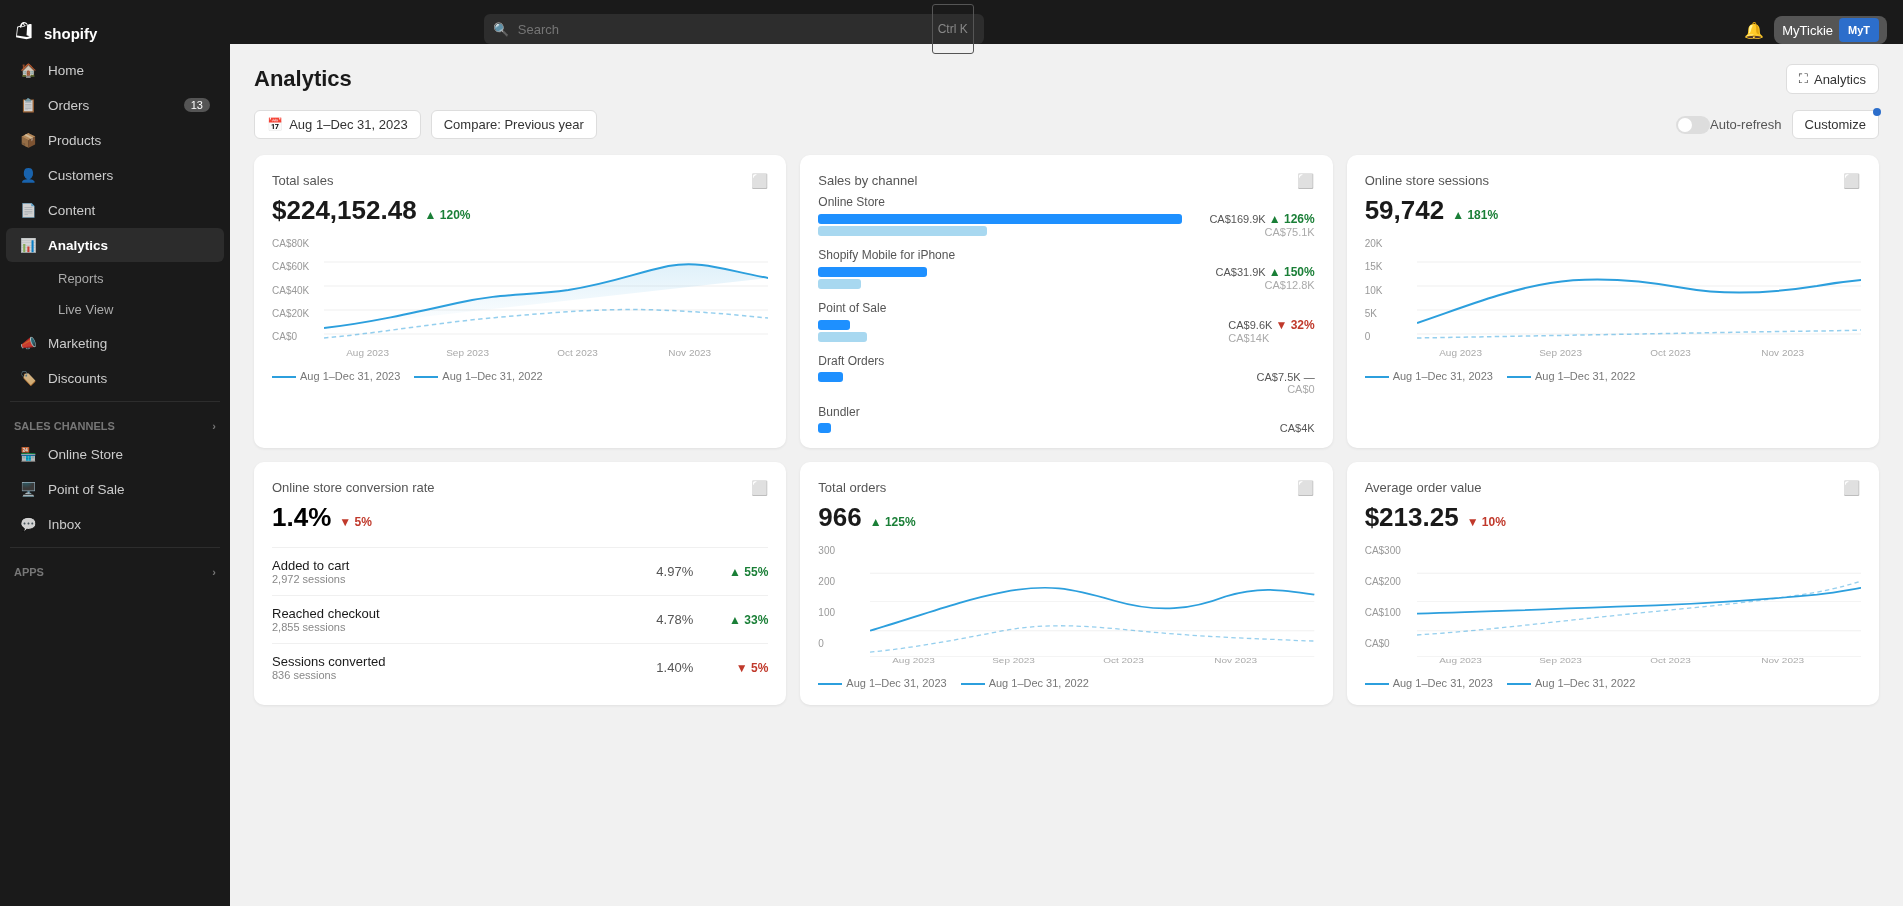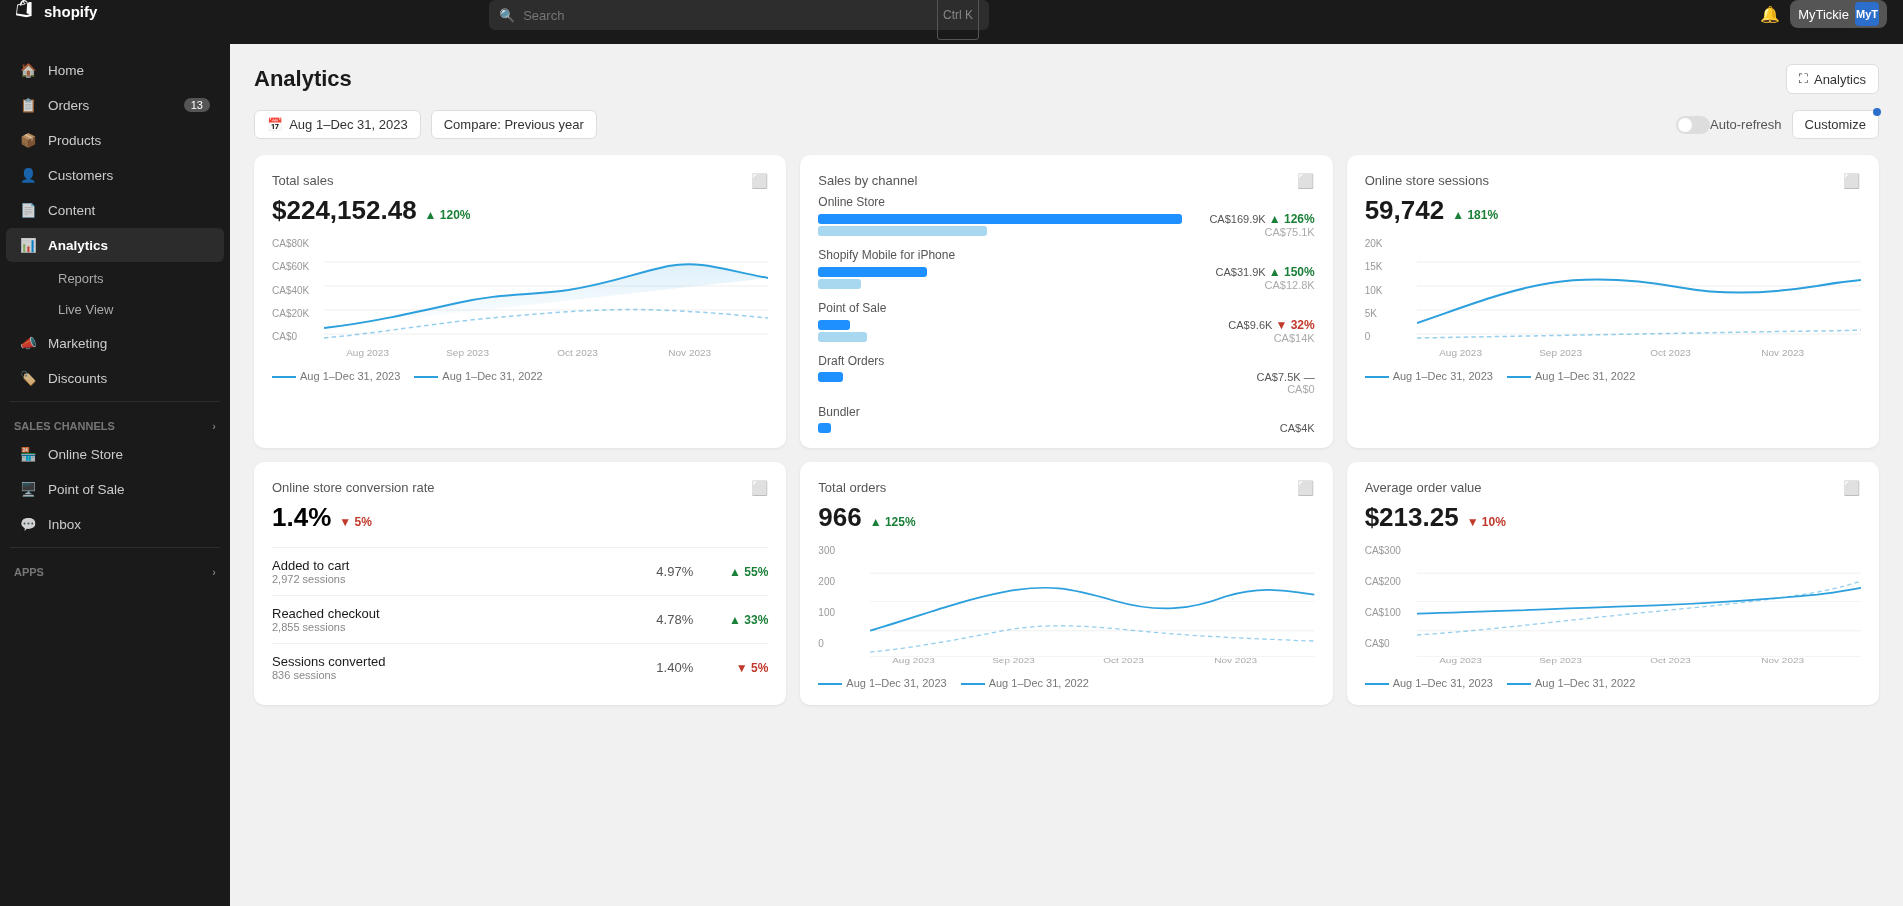--- a/index.html
+++ b/index.html
@@ -1,28 +1,28 @@
 <!DOCTYPE html>
 <html><head>
   <meta charset="utf-8">
   <style>
     * { box-sizing: border-box; margin: 0; padding: 0; }
     body { font-family: -apple-system, BlinkMacSystemFont, 'Segoe UI', sans-serif; background: #f1f1f1; display: flex; flex-direction: column; height: 100vh; overflow: hidden; }
 
     
-    .topbar { background: #1a1a1a; height: 44px; display: flex; align-items: flex-start; padding: 0 16px; gap: 12px; flex-shrink: 0; }
+    .topbar { background: #1a1a1a; height: 44px; display: flex; align-items: flex-end; padding: 0 16px; gap: 12px; flex-shrink: 0; }
     .shopify-logo { display: flex; align-items: center; gap: 6px; color: #fff; font-weight: 700; font-size: 15px; }
     .shopify-logo svg { width: 22px; height: 22px; fill: #fff; }
     .search-bar { flex: 1; max-width: 500px; margin: 0 auto; background: #2d2d2d; border-radius: 6px; display: flex; align-items: center; padding: 0 10px; gap: 8px; height: 30px; }
     .search-bar input { background: transparent; border: none; outline: none; color: #ccc; font-size: 13px; flex: 1; }
     .search-shortcut { color: #888; font-size: 12px; border: 1px solid #555; border-radius: 3px; padding: 17px 5px; }
     .topbar-right { display: flex; align-items: center; gap: 10px; margin-left: auto; }
     .notif-btn { color: #ccc; font-size: 16px; cursor: pointer; }
     .store-badge { background: #555; color: #fff; border-radius: 8px; padding: 2px 8px; font-size: 13px; cursor: pointer; display: flex; align-items: center; gap: 6px; }
-    .avatar { background: #2c6ecb; color: #fff; border-radius: 4px; width: 24px; height: 24px; display: flex; align-items: center; justify-content: center; font-size: 11px; font-weight: 700; }
+    .avatar { background: #2c6ecb; color: #fff; border-radius: 4px; width: 40px; height: 24px; display: flex; align-items: center; justify-content: center; font-size: 11px; font-weight: 700; }
 
     
     .app-body { display: flex; flex: 1; overflow: hidden; }
 
     
     .sidebar { width: 230px; background: #1a1a1a; flex-shrink: 0; overflow-y: auto; padding: 8px 0; }
     .sidebar-item { display: flex; align-items: center; gap: 10px; padding: 8px 14px; color: #ccc; font-size: 13.5px; cursor: pointer; border-radius: 6px; margin: 1px 6px; }
     .sidebar-item.active { background: #2c2c2c; color: #fff; font-weight: 600; }
     .sidebar-item .icon { width: 18px; height: 18px; display: flex; align-items: center; justify-content: center; opacity: 0.8; }
     .sidebar-item .badge { margin-left: auto; background: #555; color: #fff; border-radius: 10px; padding: 1px 7px; font-size: 11px; }
@@ -293,21 +293,21 @@
             </div>
           </div>
 
           <div class="channel-item">
             <div class="channel-name">Point of Sale</div>
             <div class="channel-bar-row">
               <div style="flex:1;">
                 <div style="height:10px;background:#1e90ff;border-radius:3px;width:8%;margin-bottom:2px;"></div>
                 <div style="height:10px;background:#a8d8f0;border-radius:3px;width:12%;"></div>
               </div>
-              <div style="font-size:11px;color:#555;min-width:80px;text-align:right;">
+              <div style="font-size:11px;color:#555;min-width:80px;">
                 <div>CA$9.6K <span class="badge-down">▼ 32%</span></div>
                 <div style="color:#aaa;">CA$14K</div>
               </div>
             </div>
           </div>
 
           <div class="channel-item">
             <div class="channel-name">Draft Orders</div>
             <div class="channel-bar-row">
               <div style="flex:1;">

